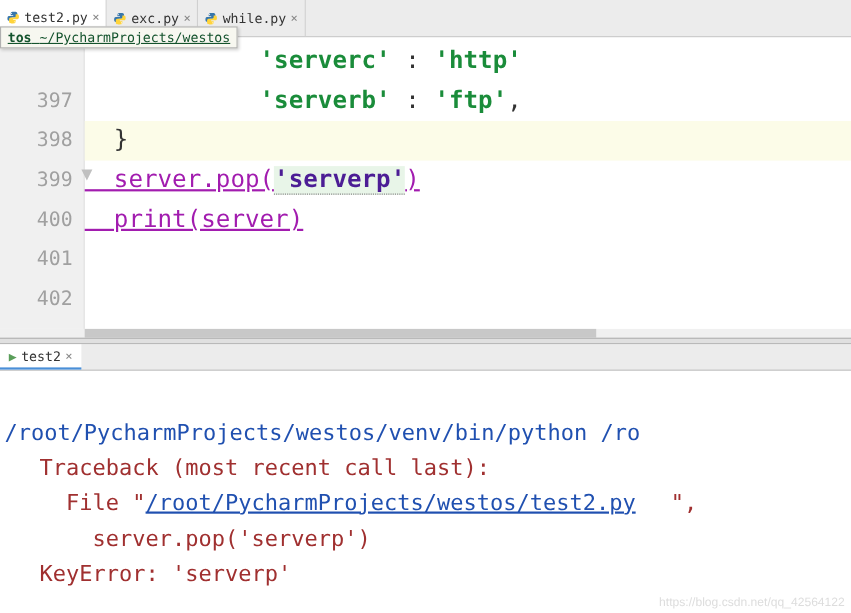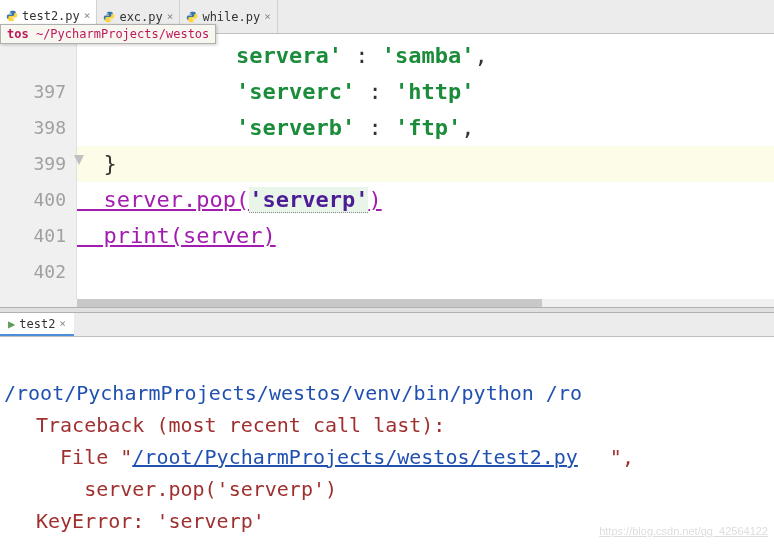--- a/index.html
+++ b/index.html
@@ -46,23 +46,24 @@
 }
 .py-icon svg { width: 100%; height: 100%; }
 .tooltip {
   position: absolute;
   top: 24px;
   left: 0;
   background: #f7f7f0;
   border: 1px solid #b0b0b0;
   padding: 2px 6px;
   font-size: 12px;
-  color: #be185d;
+  color: #14532d;
   z-index: 10;
   box-shadow: 1px 1px 3px rgba(0,0,0,0.2);
+  text-decoration: underline;
 }
 .editor {
   display: flex;
   height: 265px;
   background: #fff;
 }
 .gutter {
   background: #f0f0f0;
   border-right: 1px solid #e0e0e0;
   width: 77px;
@@ -138,26 +139,25 @@
   font-size: 20px;
   line-height: 32px;
   white-space: pre;
   overflow: hidden;
 }
 .c-blue { color: #2050b0; margin-top: 40px; }
 .c-red { color: #a03030; margin-left: 32px; }
 .c-link { color: #2050b0; text-decoration: underline; cursor: pointer; }
 .watermark {
   position: absolute;
-  bottom: 20px;
+  bottom: 3px;
   right: 6px;
   font-size: 11px;
   color: #ddd;
   font-family: Arial, sans-serif;
-  text-decoration: underline;
 }
 </style>
 </head>
 <body>
 
 <div class="tabs">
   <div class="tab active">
     <span class="py-icon"><svg viewBox="0 0 16 16">
           <path fill="#3776ab" d="M8 1C5 1 5 3 5 3v2h3v1H3s-2 0-2 3 2 3 2 3h2v-2s0-2 2-2h4s2 0 2-2V3s0-2-3-2z"></path>
           <circle cx="6" cy="3" r="0.7" fill="#fff"></circle>
@@ -198,21 +198,20 @@
   <div class="gutter">
     <div></div>
     <div>397</div>
     <div>398</div>
     <div>399</div>
     <div>400</div>
     <div>401</div>
     <div>402</div>
   </div>
   <div class="code">
-    <div class="code-line"><span>            </span><span class="str">servera'</span><span class="punct"> : </span><span class="str">'samba'</span><span class="punct">,</span></div>
     <div class="code-line"><span>            </span><span class="str">'serverc'</span><span class="punct"> : </span><span class="str">'http'</span></div>
     <div class="code-line"><span>            </span><span class="str">'serverb'</span><span class="punct"> : </span><span class="str">'ftp'</span><span class="punct">,</span></div>
     <div class="code-line hl"><span class="punct">  }</span></div>
     <div class="code-line"><span class="ident">  server.pop(</span><span class="arg-hl">'serverp'</span><span class="ident">)</span></div>
     <div class="code-line"><span class="ident">  print(server)</span></div>
     <div class="code-line"><span>  </span></div>
     <span class="fold-marker"><svg viewBox="0 0 12 12">
           <path d="M1 1 L11 1 L6 11 Z" fill="#c0c0c0"></path>
         </svg></span>
   </div>

